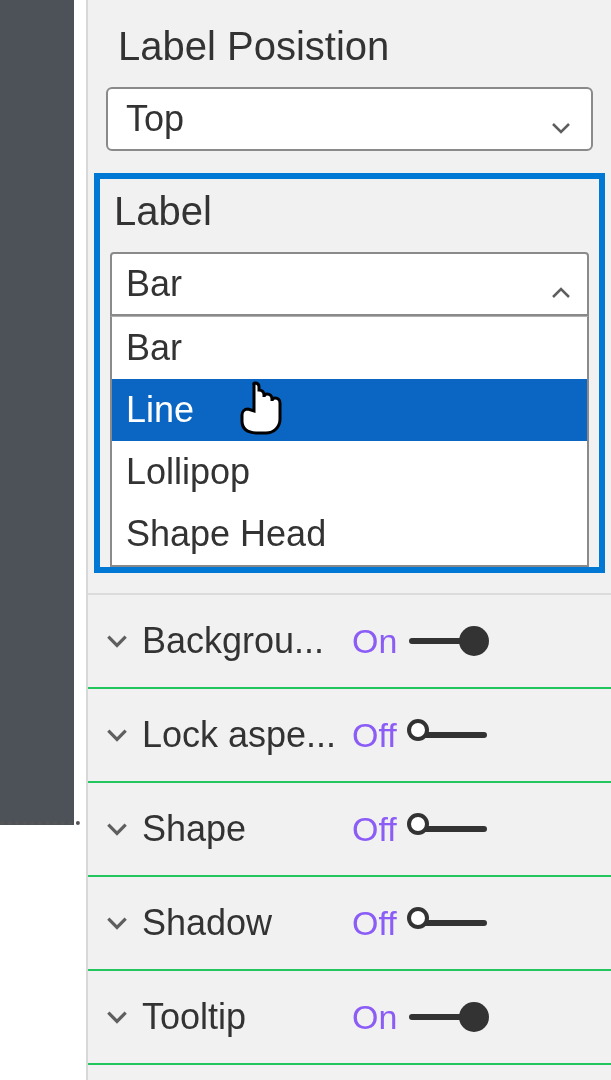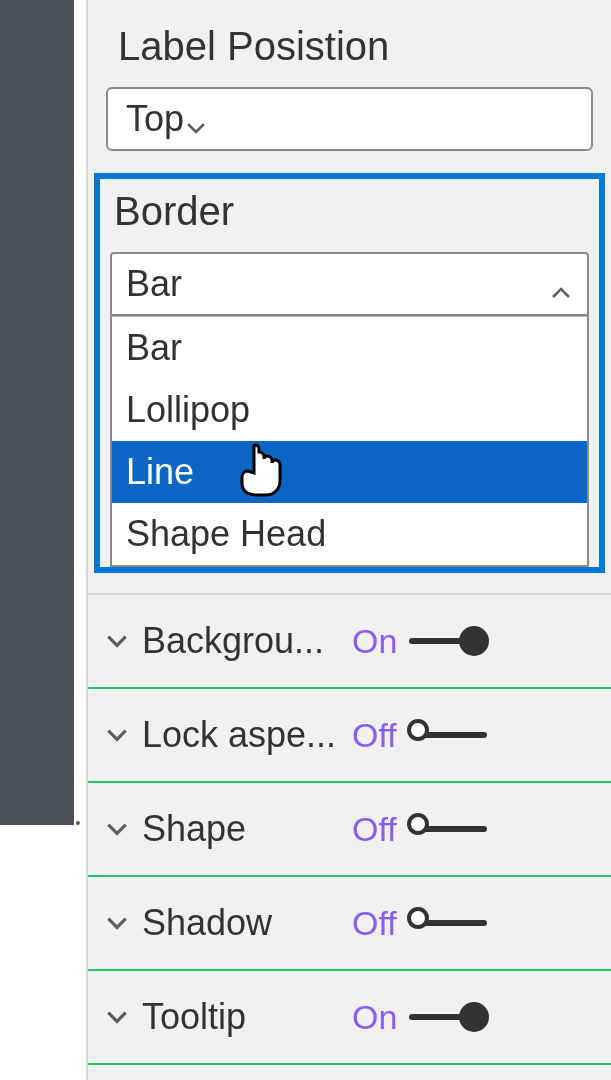--- a/index.html
+++ b/index.html
@@ -14,21 +14,21 @@
 
   
   .panel { flex: 1; background: #f1f1f1; border-left: 2px solid #d8d8d8; padding: 0; position: relative; overflow: hidden; }
 
   .field-group { padding: 0 18px 22px 18px; }
 
   .label { font-size: 40px; color: #333; margin: 24px 0 18px 12px; }
 
   .select {
     border: 2px solid #8a8a8a; border-radius: 6px; background: #ffffff;
-    height: 64px; display: flex; align-items: center; justify-content: flex-start;
+    height: 64px; display: flex; align-items: center; justify-content: space-between;
     padding: 0 18px; font-size: 36px; color: #333;
   }
   .chev {
     width: 24px; height: 24px; display: inline-block;
   }
   .chev svg { width: 24px; height: 24px; stroke: #5e5e5e; stroke-width: 2.5; fill: none; }
 
   
   .shape-box {
     border: 6px solid #0078d4;
@@ -89,40 +89,40 @@
       <span>Top</span>
       <span class="chev">
         <svg viewBox="0 0 24 24">
             <polyline points="4,8 12,16 20,8"></polyline>
           </svg>
       </span>
     </div>
   </div>
 
   <div class="shape-box">
-    <div class="label">Border</div>
+    <div class="label">Label</div>
     <div class="shape-select">
       <span>Bar</span>
       <span class="chev">
         <svg viewBox="0 0 24 24">
             <polyline points="4,16 12,8 20,16"></polyline>
           </svg>
       </span>
     </div>
     <div class="options">
       <div class="option">Bar</div>
-      <div class="option">Lollipop</div>
       <div class="option hover">
         <span>Line</span>
         <span class="cursor">
           <svg viewBox="0 0 50 56">
             <path d="M20 6 L20 32 L14 30 C10 30 8 33 8 36 L8 42 C8 50 14 54 24 54 L32 54 C40 54 46 48 46 40 L46 24 C46 21 44 19 41 19 C39 19 38 20 38 22 L38 20 C38 17 36 15 33 15 C31 15 30 16 30 18 L30 16 C30 13 28 11 25 11 L25 8 C25 5 23 4 21 4 C19 4 20 6 20 6 Z" fill="#ffffff" stroke="#000000" stroke-width="3"></path>
           </svg>
         </span>
       </div>
+      <div class="option">Lollipop</div>
       <div class="option">Shape Head</div>
     </div>
   </div>
 
   <div class="rows">
 
   <div class="row">
         <span class="chev-sm">
           <svg viewBox="0 0 24 24">
             <polyline points="4,8 12,16 20,8"></polyline>

